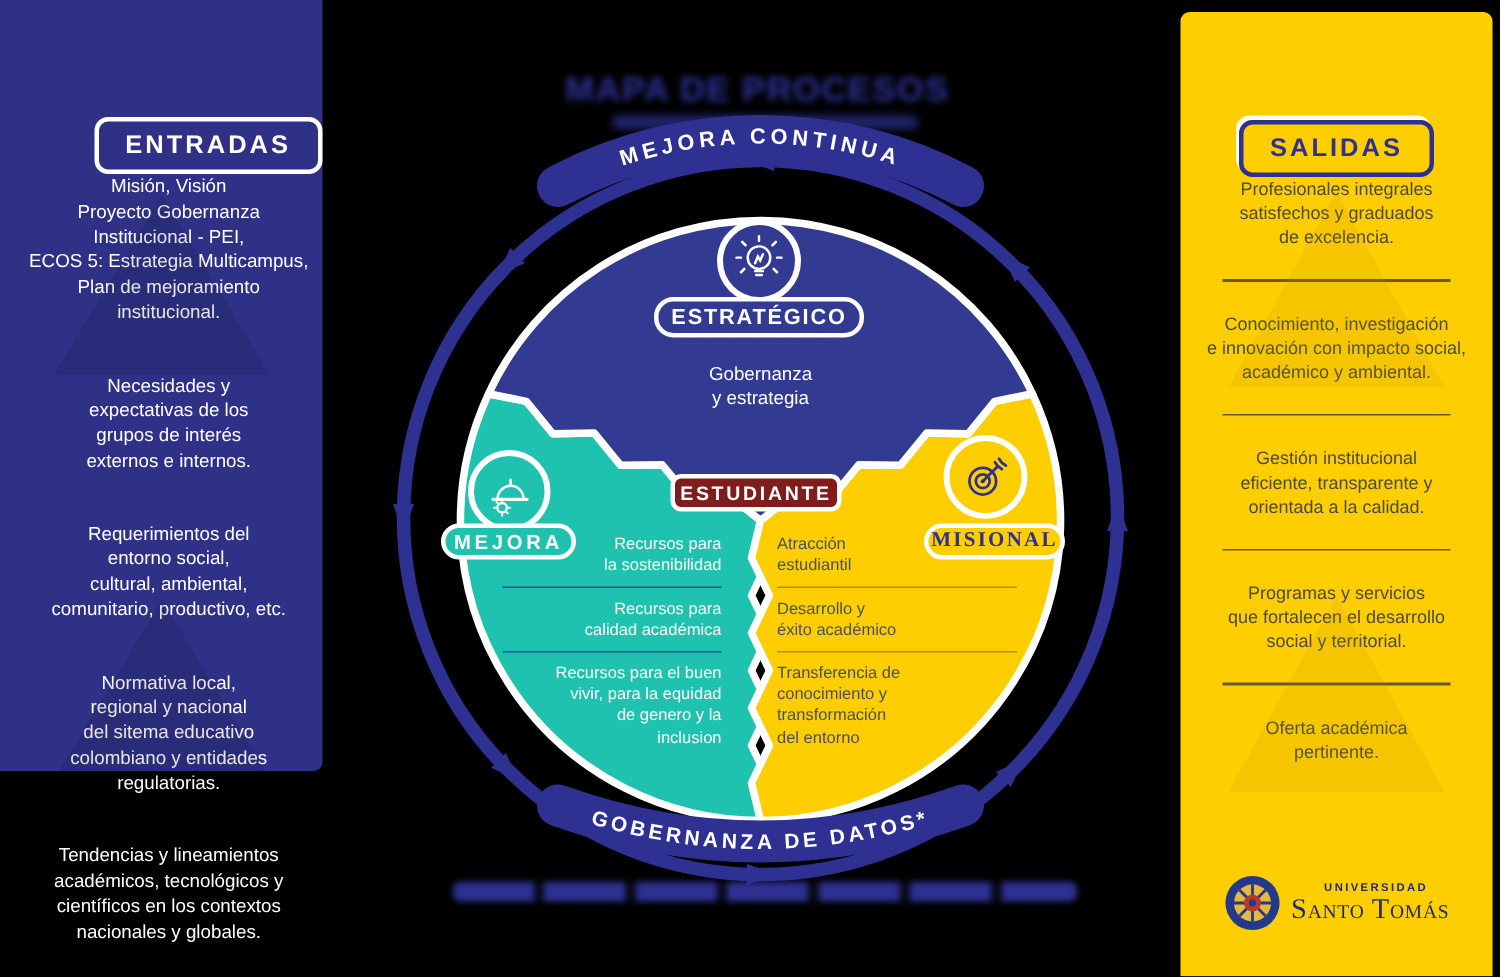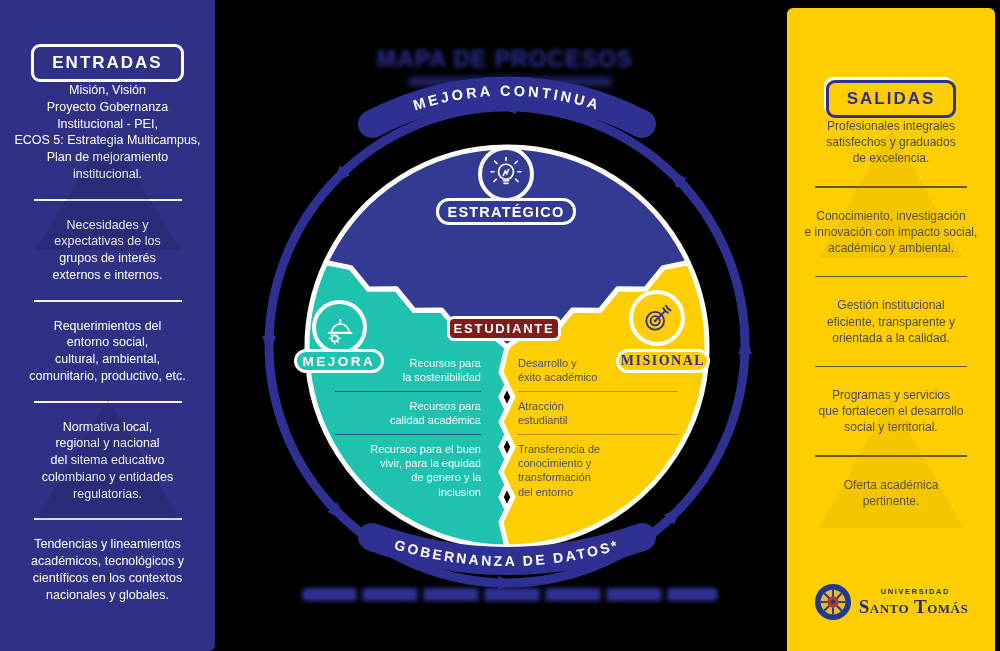--- a/index.html
+++ b/index.html
@@ -1,20 +1,20 @@
 <!DOCTYPE html>
 <html><head>
 <meta charset="utf-8">
 <style>
   html,body{margin:0;padding:0;background:#000;}
   .stage{position:relative;width:1000px;height:651px;background:#000;overflow:hidden;
          font-family:"Liberation Sans",sans-serif;}
   
   .panel{position:absolute;display:flex;flex-direction:column;align-items:center;}
-  .panel-left{left:0;top:0;width:215px;height:651px;background:#2e3186;border-radius:0 0 6px 0;padding-top:44px;box-sizing:border-box;}
+  .panel-left{left:0;top:0;width:215px;height:514px;background:#2e3186;border-radius:0 0 6px 0;padding-top:78px;box-sizing:border-box;align-items:flex-end;}
   .panel-right{left:787px;top:8px;width:208px;height:643px;background:#ffce00;border-radius:6px 6px 0 0;padding-top:72px;box-sizing:border-box;}
   .pill{border-radius:9px;font-weight:bold;letter-spacing:2px;font-size:17px;
         padding:6px 18px;text-align:center;}
   .pill-entradas{border:3px solid #fff;color:#fff;}
   .pill-salidas{border:3px solid #2e3192;color:#2e3192;box-shadow:-2px -3px 0 0 rgba(255,255,255,.95);}
   .pitem{white-space:pre-line;text-align:center;font-size:12.5px;line-height:1.34;width:205px;}
   .panel-left .pitem{color:#fff;}
   .panel-right .pitem{color:#4c4b43;font-size:12px;width:204px;}
   .panel-left .pitem:first-of-type{margin-top:26px;}
   .panel-right .pitem:first-of-type{margin-top:42px;}
@@ -41,21 +41,21 @@
   .seg-list{position:absolute;font-size:11px;line-height:1.28;}
   .teal-list{color:#fff;text-align:right;}
   .yellow-list{color:#4a5068;text-align:left;}
   .seg-item{white-space:pre-line;}
   .teal-list .seg-item + .seg-item{border-top:1px solid rgba(46,49,146,.8);margin-top:7px;padding-top:7px;}
   .yellow-list .seg-item + .seg-item{border-top:1px solid rgba(85,85,60,.5);margin-top:7px;padding-top:7px;}
   
   .logo{position:absolute;bottom:30px;left:0;right:0;display:flex;align-items:center;justify-content:center;gap:7px;}
   .logo-text{display:flex;flex-direction:column;line-height:1;}
   .logo-line1{font-size:7.5px;font-weight:bold;letter-spacing:1.6px;color:#232a7c;margin-bottom:1px;margin-left:2px;padding-left:20px;}
-  .logo-line2{font-family:"Liberation Serif",serif;font-variant:small-caps;font-weight:bold;font-size:19px;color:#232a7c;letter-spacing:.5px;}
+  .logo-line2{font-family:"Liberation Serif",serif;font-variant:small-caps;font-weight:normal;font-size:19px;color:#232a7c;letter-spacing:.5px;}
 </style>
 </head>
 <body>
 
 <div class="stage">
 
   <div class="panel panel-left">
     <div class="wm wm-blue" style="left:36px;top:130px;"></div>
     <div class="wm wm-blue" style="left:36px;top:400px;"></div>
     <div class="pill pill-entradas">ENTRADAS</div>
@@ -163,20 +163,22 @@
         <line x1="40" y1="21" x2="44" y2="21"></line>
       <line x1="11" y1="31" x2="8" y2="34"></line>
         <line x1="37" y1="31" x2="40" y2="34"></line>
       <circle cx="24" cy="21" r="10"></circle>
       <path d="M20.5 26 L23 20 L25 23.5 L27.5 18"></path>
       <line x1="20.5" y1="33" x2="27.5" y2="33"></line>
         <line x1="21.5" y1="36.5" x2="26.5" y2="36.5"></line>
     </svg>
   </div>
   <div class="seg-label" style="left:436px;top:198px;width:140px;height:27px;background:#333a91;color:#fff;font-size:14.5px;letter-spacing:1.2px;">ESTRATÉGICO</div>
+  <div class="seg-text" style="left:437px;top:241px;width:140px;">Gobernanza
+y estrategia</div>
 
   <div class="icon-circle" style="left:312px;top:300px;width:55px;height:55px;background:#1fc2ae;">
     <svg width="36" height="36" viewBox="0 0 48 48" fill="none" stroke="#fff" stroke-width="2.2" stroke-linecap="round">
       <path d="M13 30 A 11.5 11.5 0 0 1 36 30"></path>
       <line x1="9" y1="30.5" x2="39" y2="30.5" stroke-width="3"></line>
       <line x1="24.5" y1="13" x2="24.5" y2="17"></line>
       <circle cx="17" cy="38" r="4.2"></circle>
       <g stroke-width="1.8">
         <line x1="17" y1="32.2" x2="17" y2="30.8"></line>
           <line x1="17" y1="43.8" x2="17" y2="45.2"></line>
@@ -204,24 +206,24 @@
       <circle cx="21" cy="27" r="11.5"></circle>
       <circle cx="21" cy="27" r="6"></circle>
       <circle cx="21" cy="27" r="1.8" fill="#2e3192" stroke="none"></circle>
       <line x1="21" y1="27" x2="34" y2="14"></line>
       <path d="M31.5 10.5 L34 14 L37.5 16.5"></path>
       <path d="M35 7.5 L37.5 11 L41 13.5"></path>
     </svg>
   </div>
   <div class="seg-label" style="left:616px;top:349px;width:94px;height:24px;background:#ffce00;color:#2e3192;font-size:14px;letter-spacing:1.5px;font-family:Liberation Serif, serif;">MISIONAL</div>
   <div class="seg-list yellow-list" style="left:518px;top:356px;width:160px;">
+    <div class="seg-item">Atracción
+estudiantil</div>
     <div class="seg-item">Desarrollo y
 éxito académico</div>
-    <div class="seg-item">Atracción
-estudiantil</div>
     <div class="seg-item">Transferencia de
 conocimiento y
 transformación
 del entorno</div>
   </div>
 
   <div class="seg-label" style="left:447px;top:316px;width:114px;height:25px;background:#7f1d1d;color:#fff;font-size:13px;letter-spacing:1.8px;border-radius:7px;">ESTUDIANTE</div>
 
   <svg class="ribbon-svg" style="left:352px;top:74px;" width="310" height="72" viewBox="0 0 310 72">
     <path d="M 20,50 A 290 290 0 0 1 290,50" fill="none" stroke="#2e3192" stroke-width="28" stroke-linecap="round"></path>

